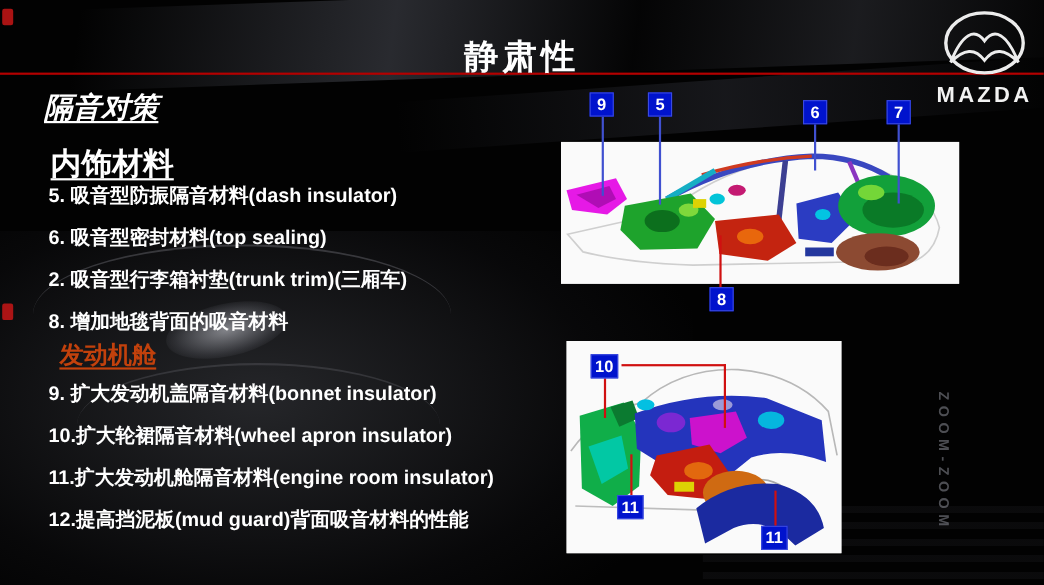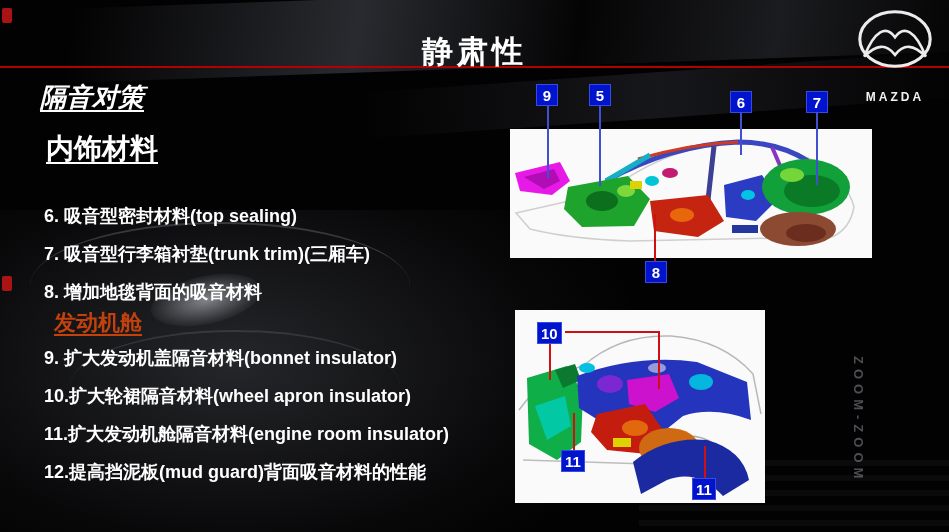--- a/index.html
+++ b/index.html
@@ -30,21 +30,21 @@
     color:rgba(140,142,152,.55);font-size:13px;font-weight:bold;letter-spacing:5px;}
   .red-mark{position:absolute;width:10px;height:15px;background:rgba(200,22,22,.85);border-radius:2px;}
   .red-mark.m1{left:2px;top:8px;} .red-mark.m2{left:2px;top:276px;}
 
   
   .title{position:absolute;left:0;right:0;top:31px;text-align:center;color:#fff;
     font-size:31px;font-weight:bold;letter-spacing:4px;z-index:7;}
   .redline{position:absolute;left:0;top:66px;width:949px;height:2px;background:#b40000;z-index:6;}
   .logo{position:absolute;left:845px;top:6px;width:100px;height:106px;text-align:center;z-index:8;}
   .logo svg{display:block;margin:0 auto;width:88px;height:66px;}
-  .logo-text{color:#f2f2f2;font-size:12px;font-weight:bold;letter-spacing:3px;margin-top:18px;}
+  .logo-text{color:#f2f2f2;font-size:20px;font-weight:bold;letter-spacing:3px;margin-top:4px;}
 
   
   .heading1{position:absolute;left:40px;top:80px;font-size:26px;font-weight:bold;color:#fff;
     text-decoration:underline;text-underline-offset:4px;z-index:7;font-style:italic;}
   .heading2{position:absolute;left:46px;top:130px;font-size:28px;font-weight:bold;color:#fff;
     text-decoration:underline;text-underline-offset:4px;z-index:7;}
   .heading3{position:absolute;left:54px;top:308px;font-size:22px;font-weight:bold;color:#c2410c;
     text-decoration:underline;text-underline-offset:4px;z-index:7;}
   .item{position:absolute;left:44px;color:#fff;font-weight:bold;font-size:18px;
     white-space:nowrap;z-index:7;}
@@ -97,22 +97,23 @@
   <div class="logo">
     <svg viewBox="0 0 100 72">
       <ellipse cx="50" cy="36" rx="40" ry="31" fill="none" stroke="#ececec" stroke-width="3.5"></ellipse>
       <path d="M15 56 C27 26 40 20 50 34 C60 20 73 26 85 56 C71 42 60 41 50 54 C40 41 29 42 15 56 Z" fill="none" stroke="#ececec" stroke-width="3"></path>
     </svg>
     <div class="logo-text">MAZDA</div>
   </div>
 
   <div class="heading1">隔音对策</div>
   <div class="heading2">内饰材料</div>
+  <div class="item i5">5. 吸音型防振隔音材料(dash insulator)</div>
   <div class="item i6">6. 吸音型密封材料(top sealing)</div>
-  <div class="item i7">7. 吸音型行李箱衬垫(trunk trim)(三厢车)</div>
+  <div class="item i7">2. 吸音型行李箱衬垫(trunk trim)(三厢车)</div>
   <div class="item i8">8. 增加地毯背面的吸音材料</div>
   <div class="heading3">发动机舱</div>
   <div class="item i9">9. 扩大发动机盖隔音材料(bonnet insulator)</div>
   <div class="item i10">10.扩大轮裙隔音材料(wheel apron insulator)</div>
   <div class="item i11">11.扩大发动机舱隔音材料(engine room insulator)</div>
   <div class="item i12">12.提高挡泥板(mud guard)背面吸音材料的性能</div>
 
   <div class="panel-top">
     <svg viewBox="0 0 362 129">
       <rect width="362" height="129" fill="#fafafa"></rect>

